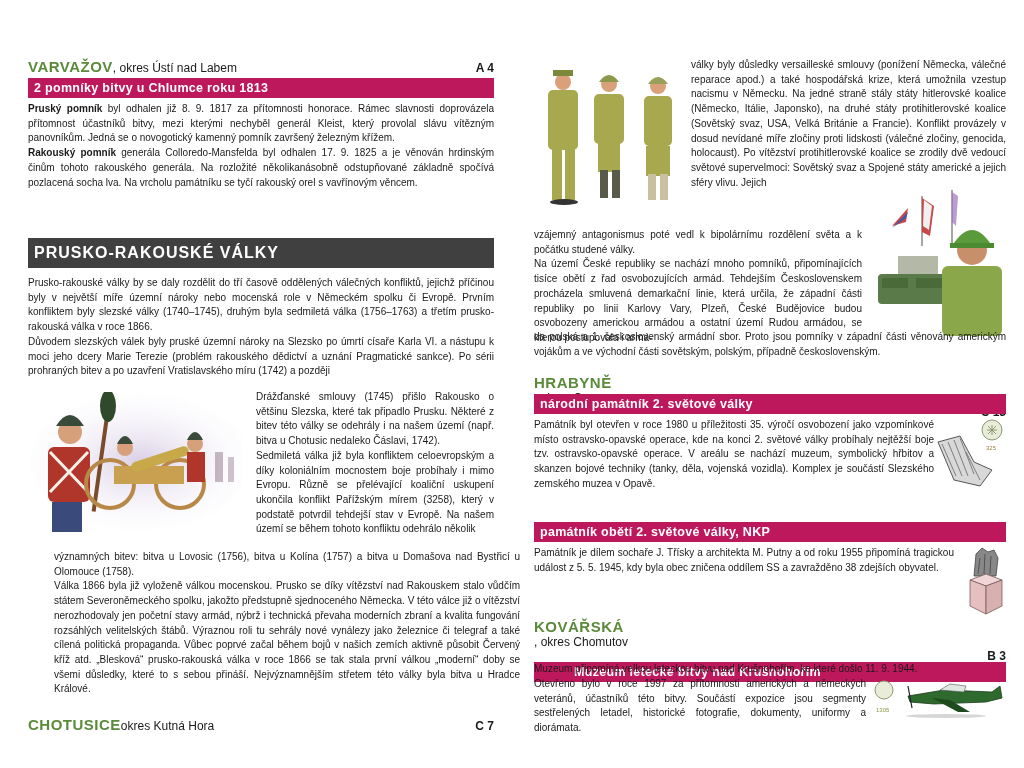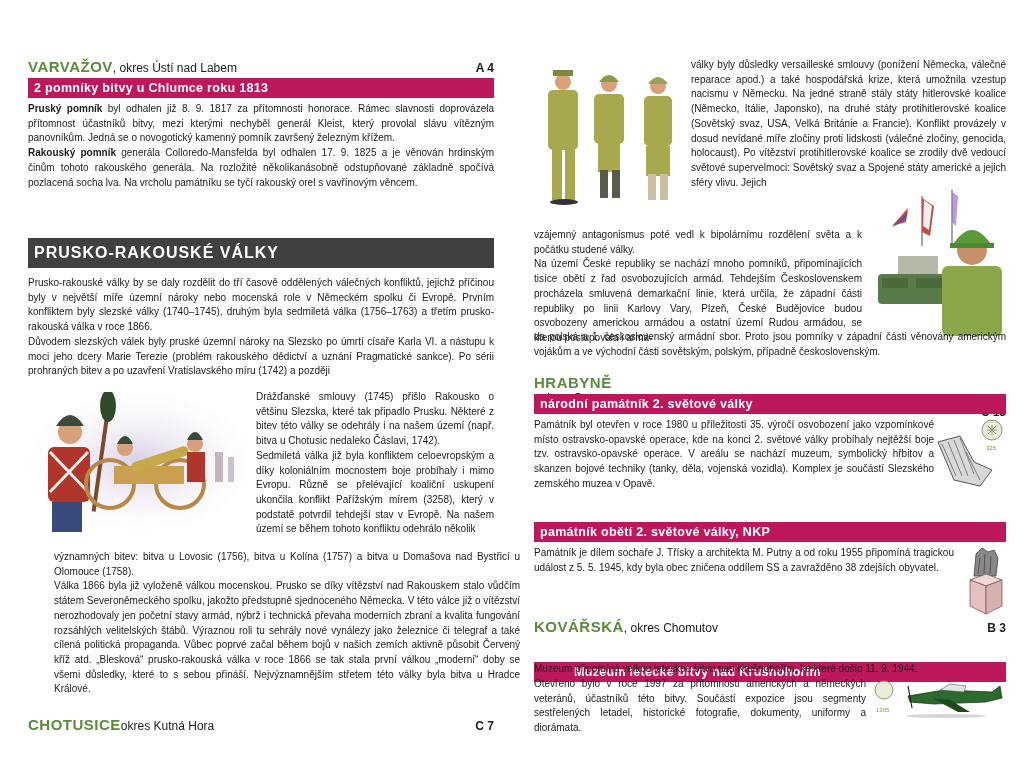--- a/index.html
+++ b/index.html
@@ -177,21 +177,21 @@
   <div class="ill" style="top:546px; left:430px; width:42px; height:72px;">
     <svg width="42" height="72" viewBox="0 0 42 72">
       <path d="M10 30 L12 8 L18 2 L24 6 L30 4 L34 12 L32 30 Z" fill="#888" stroke="#444" stroke-width="0.8"></path>
       <path d="M14 28 L16 12 M20 28 L21 8 M26 28 L27 10" stroke="#444" stroke-width="0.8"></path>
       <path d="M6 34 L22 28 L38 34 L22 40 Z" fill="#f0d6d6" stroke="#7a5a5a" stroke-width="0.8"></path>
       <path d="M6 34 L6 60 L22 68 L22 40 Z" fill="#e6c0c0" stroke="#7a5a5a" stroke-width="0.8"></path>
       <path d="M38 34 L38 60 L22 68 L22 40 Z" fill="#d8b0b0" stroke="#7a5a5a" stroke-width="0.8"></path>
     </svg>
   </div>
 
-  <div class="loc-head" style="top:618px;">
+  <div class="loc-head" style="top:618px;flex-direction:column;">
     <span class="loc-name">KOVÁŘSKÁ</span>
     <span class="loc-district">, okres Chomutov</span>
     <span class="loc-grid">B 3</span>
   </div>
   <div class="bar" style="top:662px;padding-left:40px;">Muzeum letecké bitvy nad Krušnohořím</div>
   <div class="txt" style="top:662px; left:0; width:472px;">
     <p>Muzeum připomíná velkou leteckou bitvu nad Krušnohořím, ke které došlo 11. 9. 1944.</p>
   </div>
   <div class="txt" style="top:677px; left:0; width:332px; height:56px; overflow:hidden;">
     <p>Otevřeno bylo v roce 1997 za přítomnosti amerických a německých veteránů, účastníků této bitvy. Součástí expozice jsou segmenty sestřelených letadel, historické fotografie, dokumenty, uniformy a diorámata.</p>

